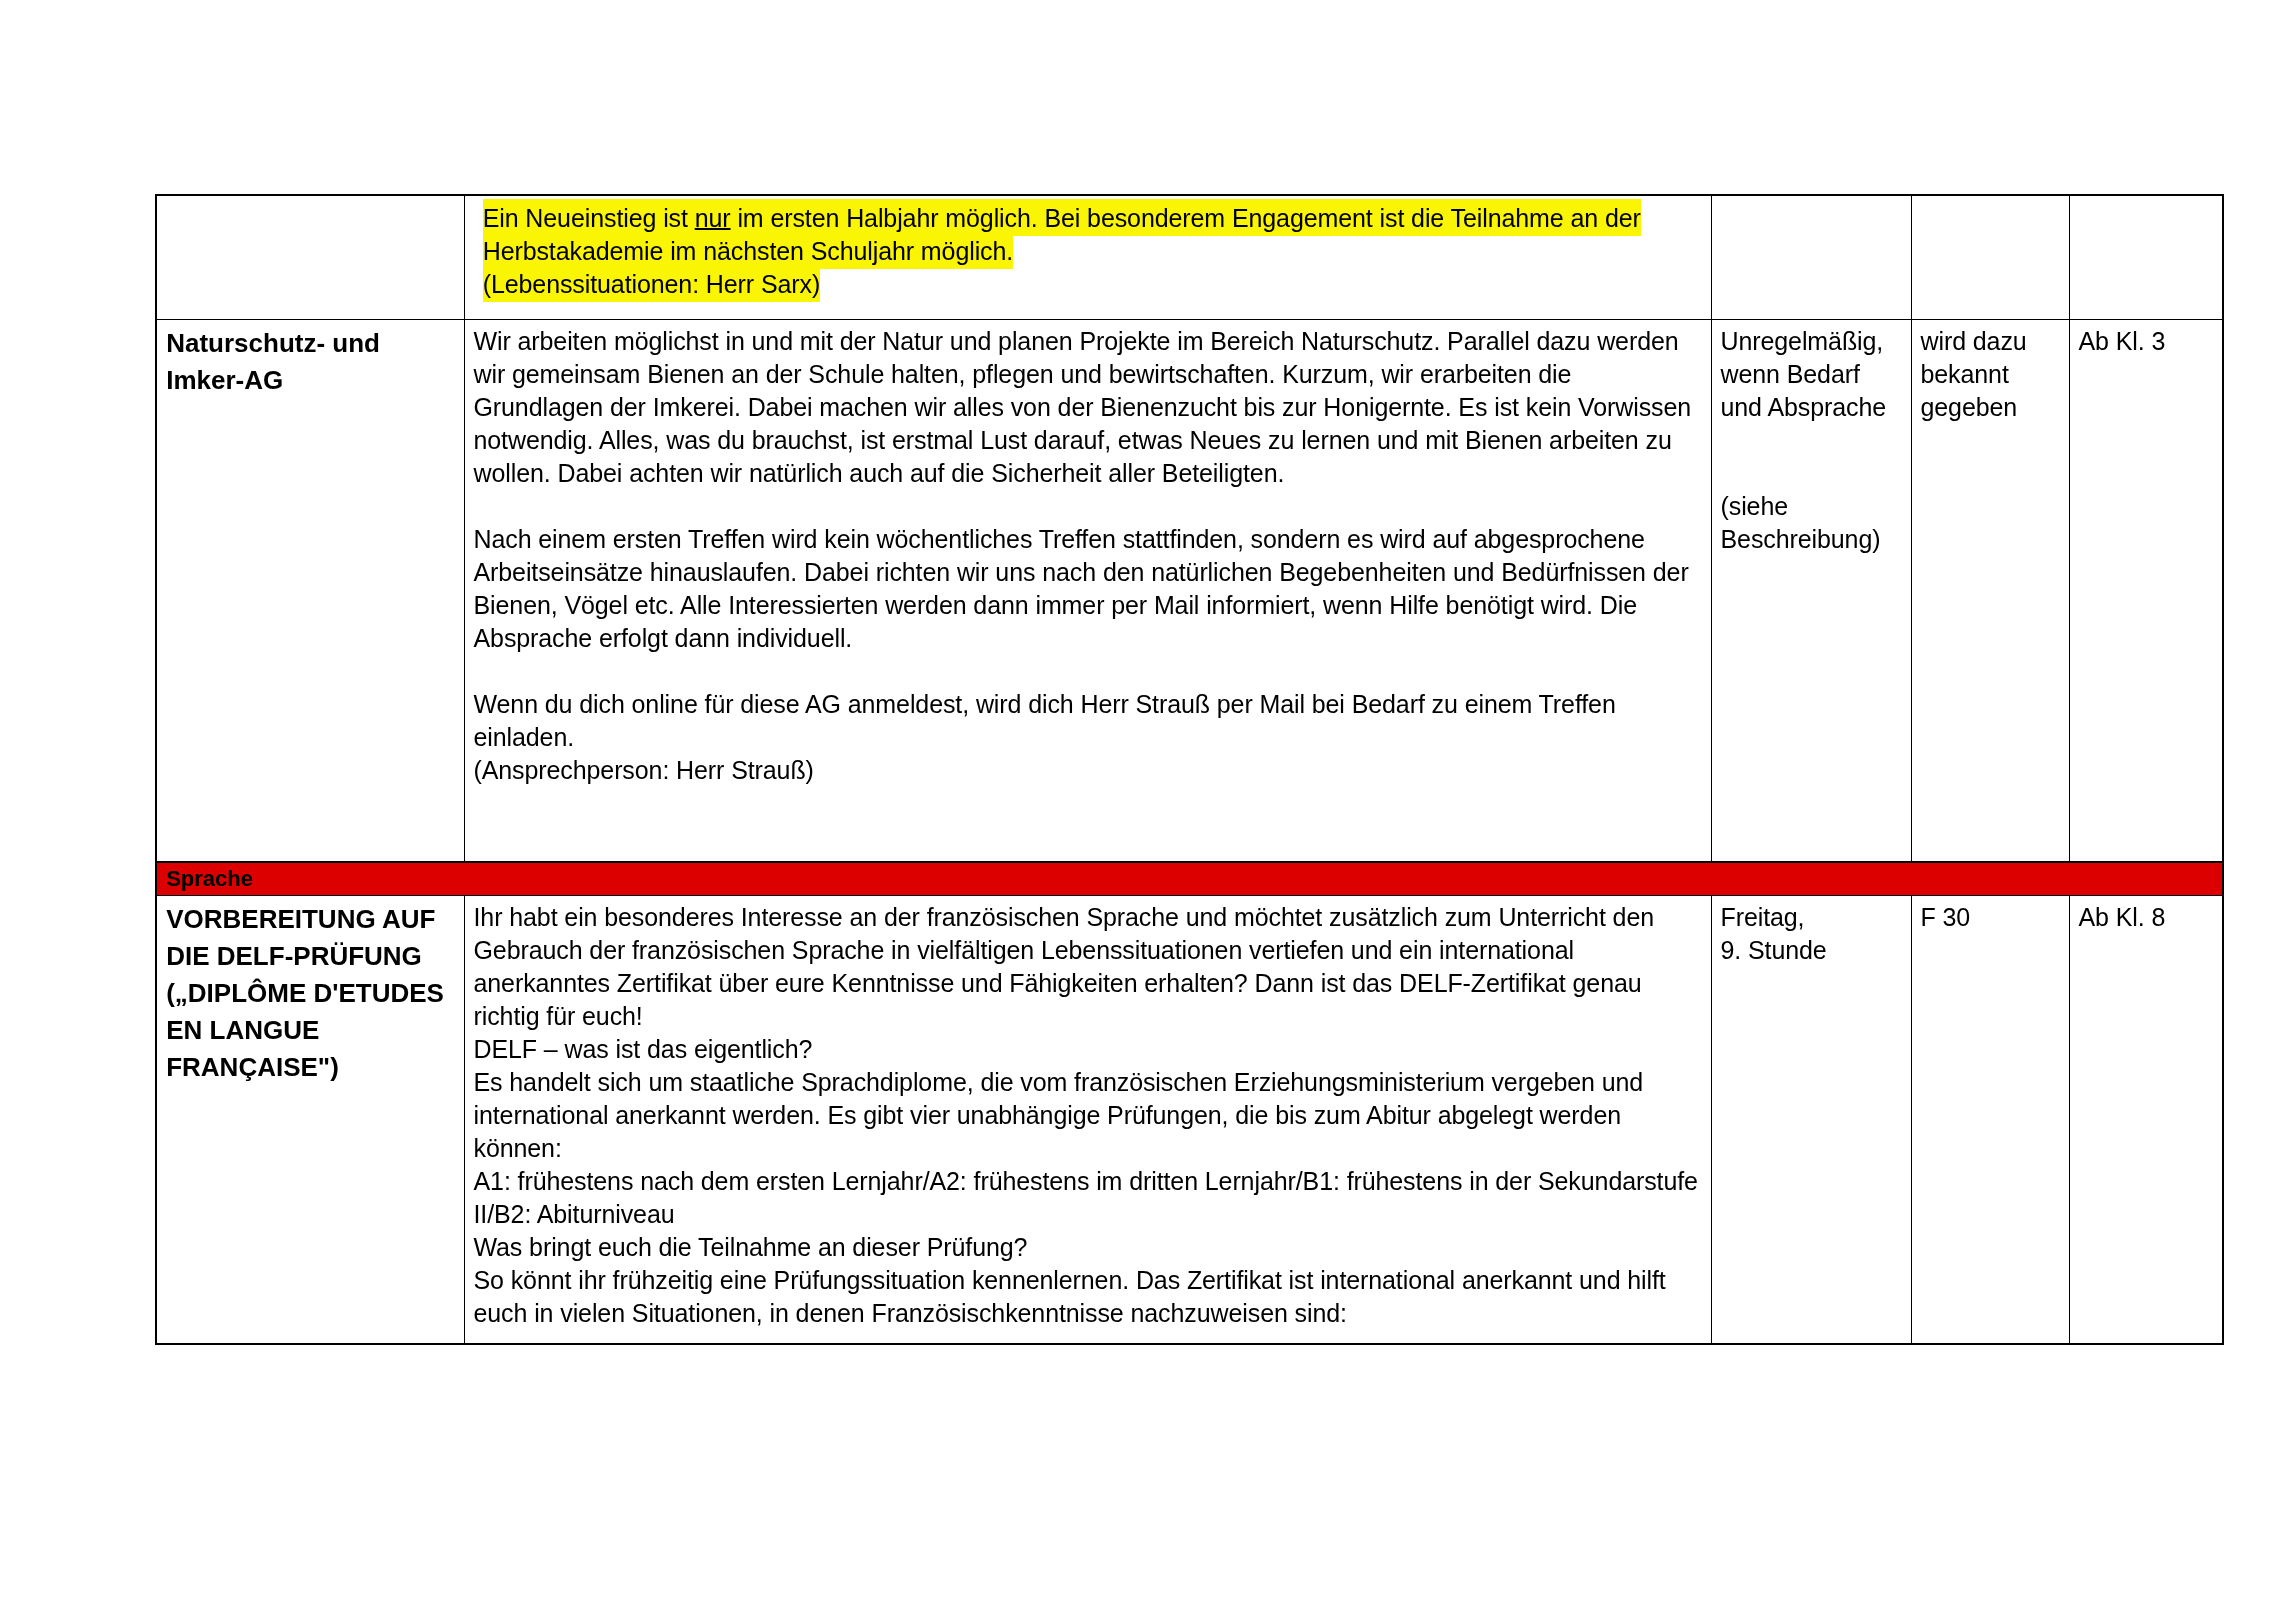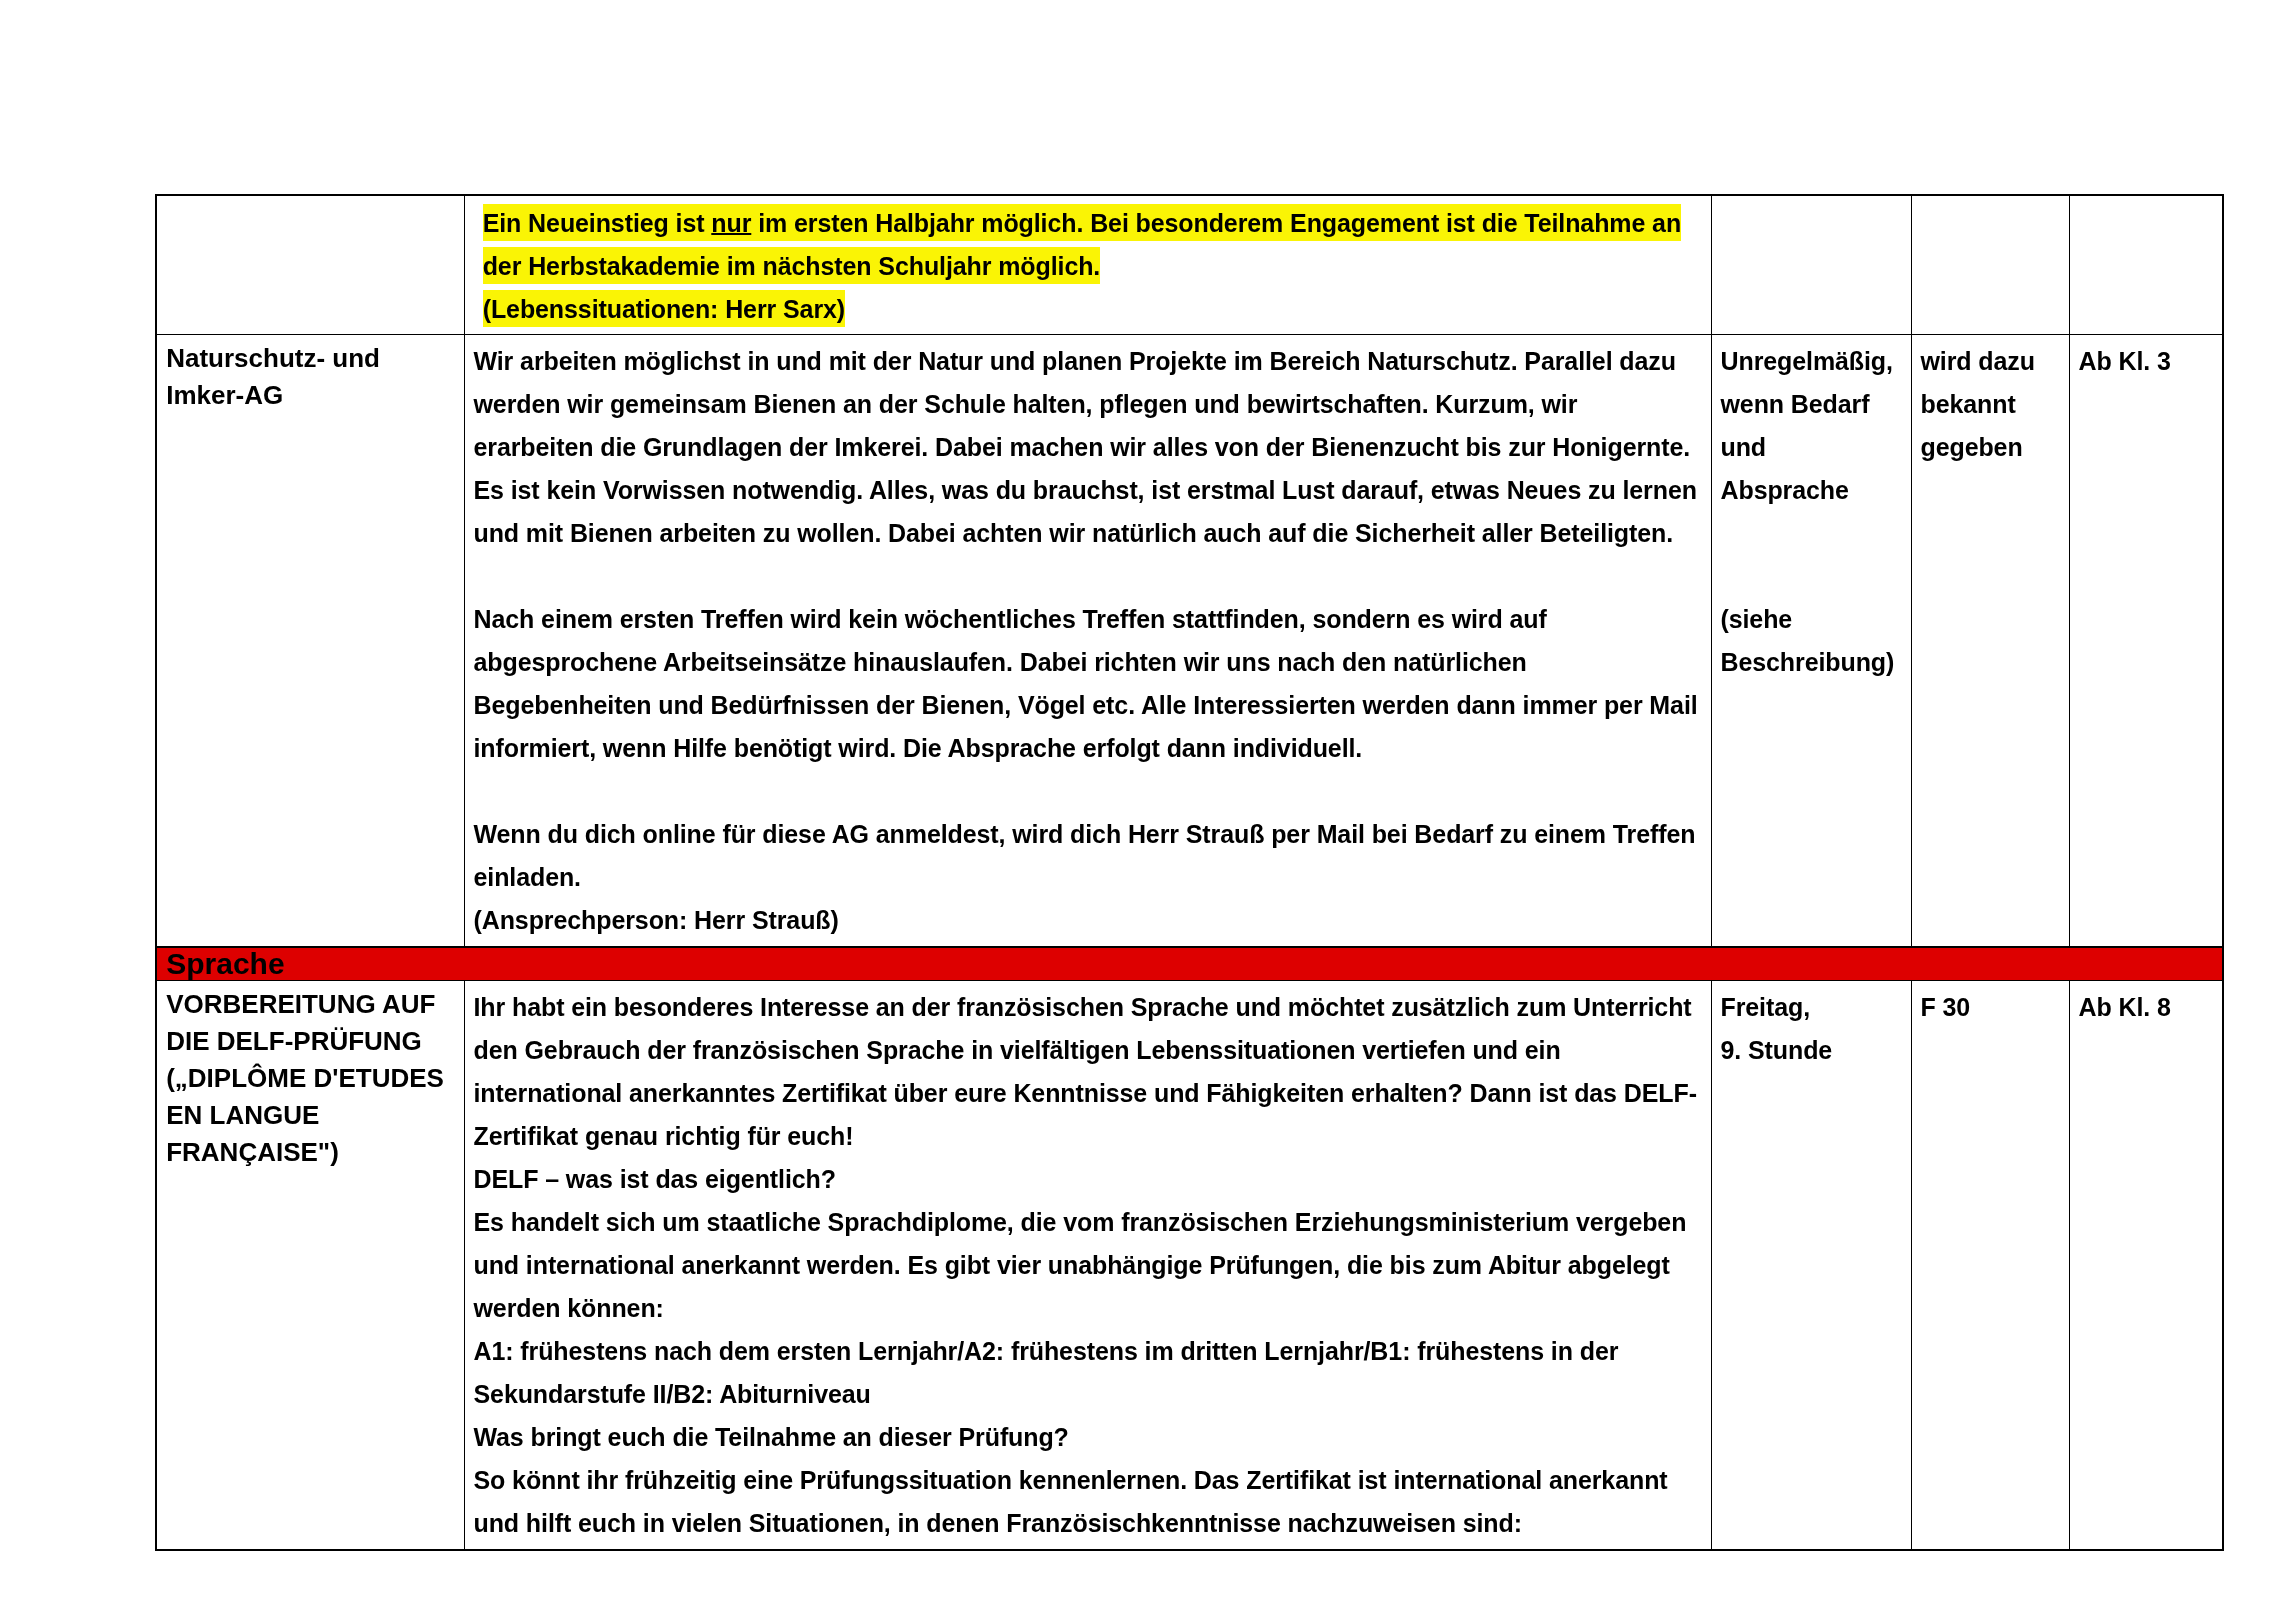--- a/index.html
+++ b/index.html
@@ -30,23 +30,23 @@
     border:2px solid var(--border);
   }
   td,th{
     border:1.3px solid var(--border);
     vertical-align:top;
     padding:5.2px 10.5px 3.9px 9.2px;
     text-align:left;
   }
   .desc, .meta{
     font-size:25px;
-    line-height:43px;
+    line-height:33px;
     letter-spacing:-0.1px;
-    font-weight:700;
+    font-weight:400;
     padding-left:9px;
   }
   .pre{white-space:pre-wrap;}
   .name-cell{
     font-size:26px;
     line-height:37px;
     font-weight:bold;
     margin-top:8px;
   }
   tr.r1{height:124px;}
@@ -60,21 +60,21 @@
     font-weight:bold;
     border-bottom:3.9px solid var(--border);
     padding-top:3.9px;
   }
   tr.r3 td{
     background:var(--band);
     border-top:2.6px solid var(--border);
     padding:1.3px 10.5px 1.3px 9.2px;
   }
   .band-label{
-    font-size:30px;
+    font-size:22px;
     line-height:29px;
     font-weight:bold;
     color:#000;
   }
   .hl{
     background:var(--highlight);
     padding:4.6px 0;
     -webkit-box-decoration-break:clone;
     box-decoration-break:clone;
   }

